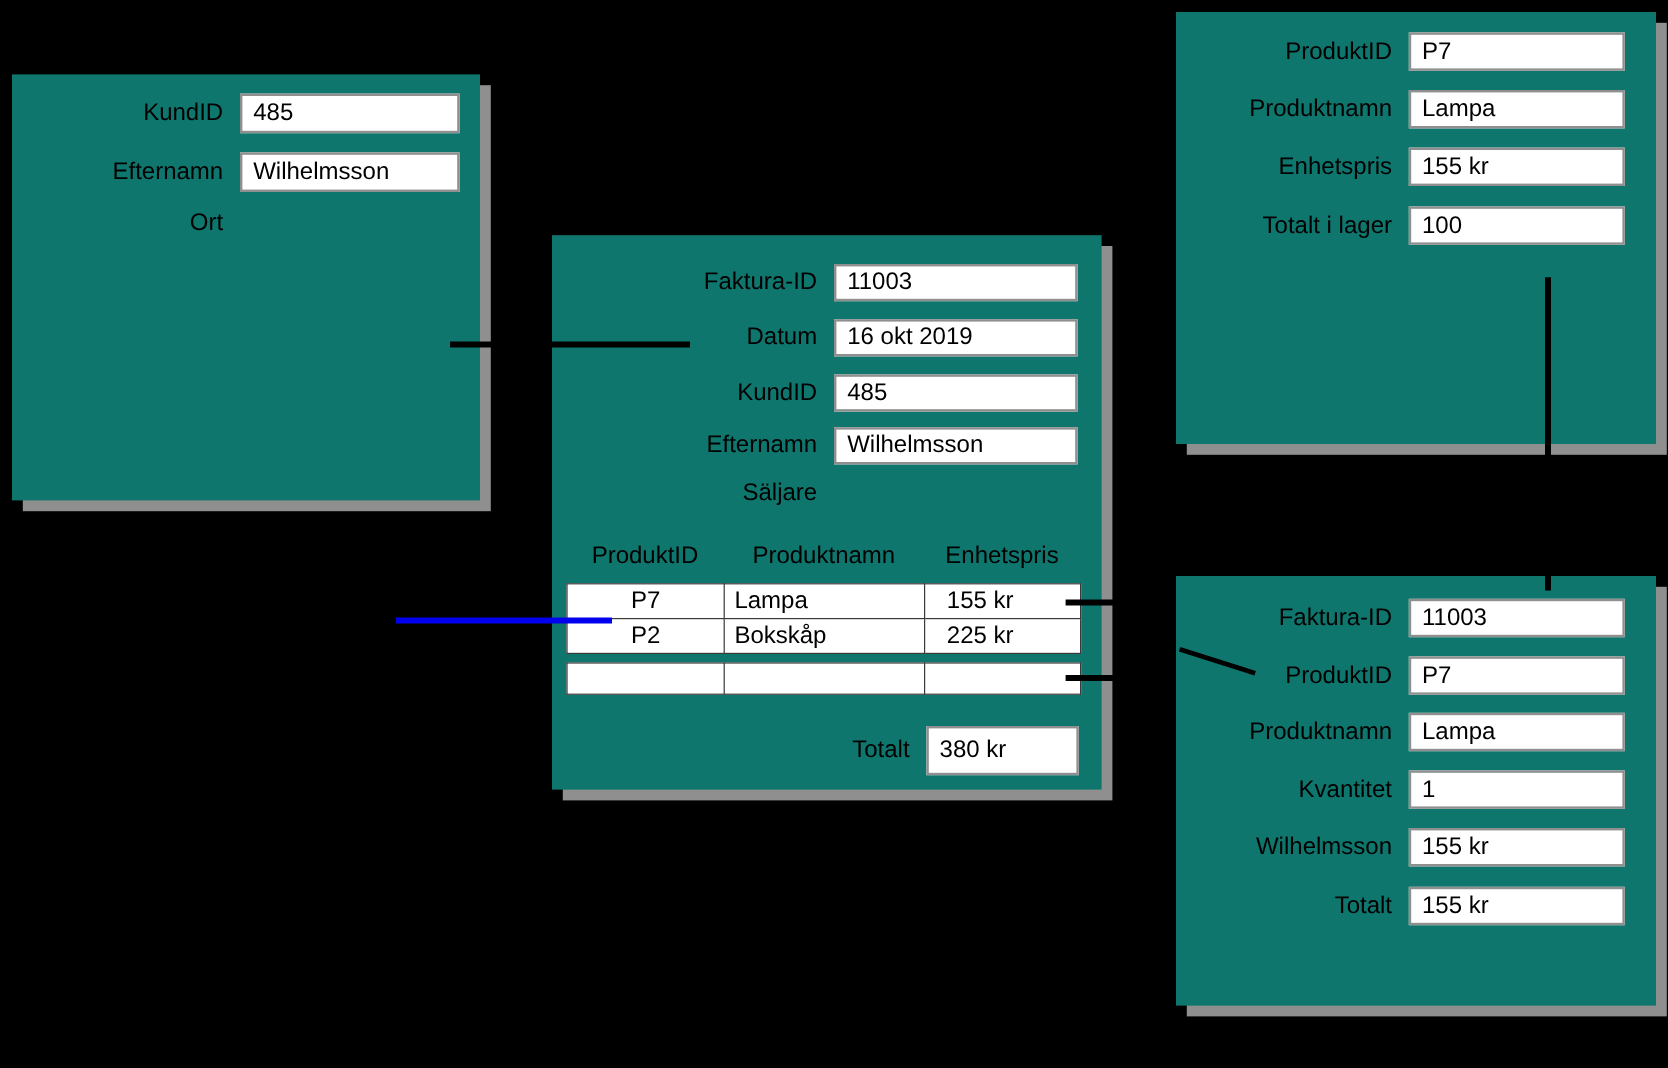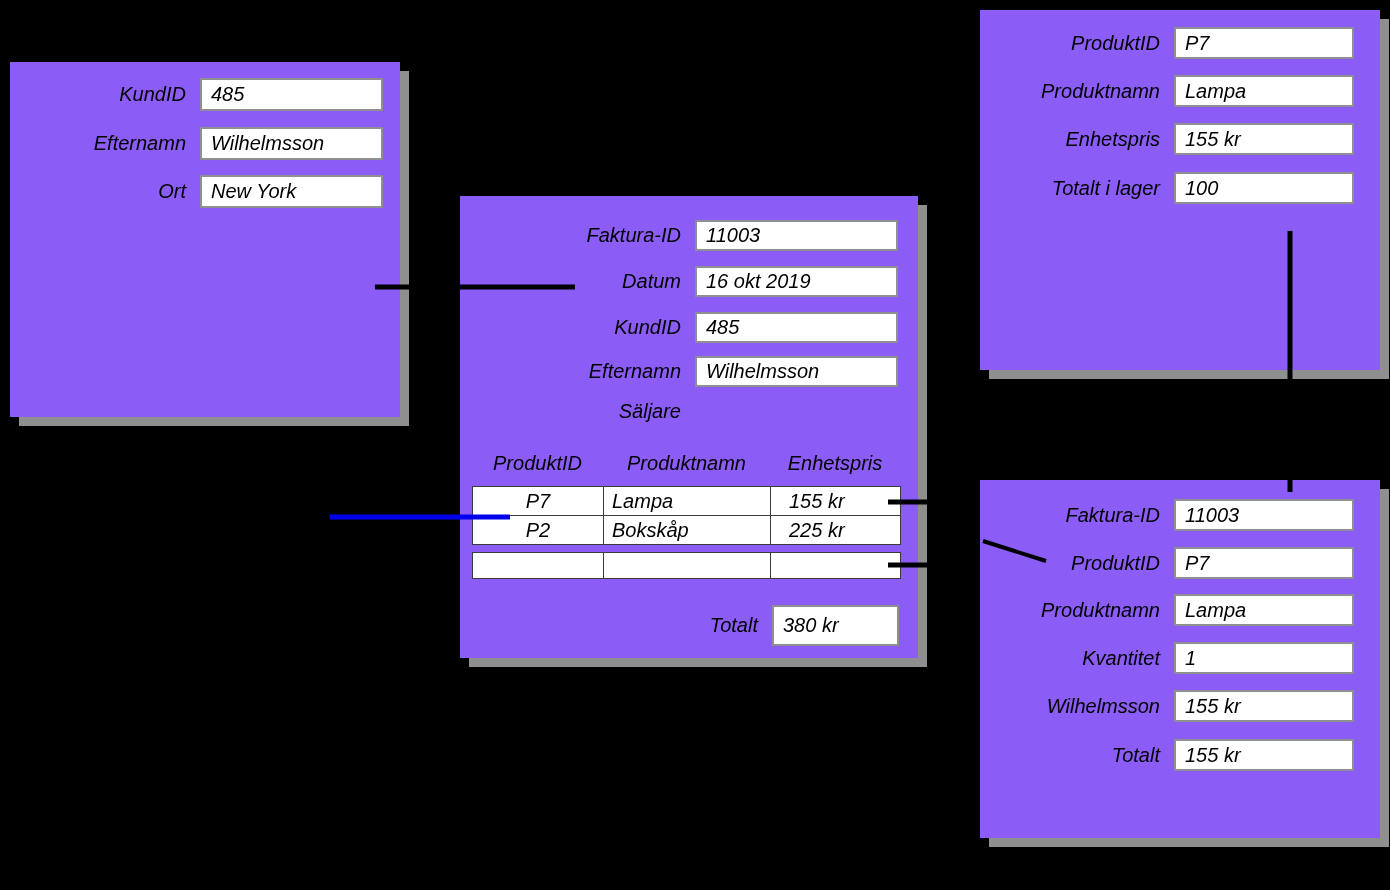--- a/index.html
+++ b/index.html
@@ -1,20 +1,20 @@
 <!DOCTYPE html>
 <html><head>
 <meta charset="utf-8">
 <style>
   * { margin:0; padding:0; box-sizing:border-box; }
   html,body { background:#000; }
   body { font-family:"Liberation Sans", sans-serif; color:#000; }
   .canvas { position:relative; width:1390px; height:890px; background:#000; overflow:hidden; }
 
-  .panel { position:absolute; background:#8b5cf6; box-shadow:9px 9px 0 #8f8f8f;font-style:italic; }
+  .panel { position:absolute; background:#0f766e; box-shadow:9px 9px 0 #8f8f8f; }
   .panel.customer { left:10px;  top:62px;  width:390px; height:355px; }
   .panel.invoice  { left:460px; top:196px; width:458px; height:462px; }
   .panel.product  { left:980px; top:10px;  width:400px; height:360px; }
   .panel.iline    { left:980px; top:480px; width:400px; height:358px; }
 
   .frow { position:absolute; left:0; display:flex; align-items:center; }
   .flabel { text-align:right; padding-right:14px; font-size:20px; white-space:nowrap; }
   .fbox { border:2px solid #8f8f8f; background:#fff; padding-left:9px; font-size:20px;
           display:flex; align-items:center; white-space:nowrap; }
 
@@ -54,21 +54,20 @@
     <div class="frow" style="top:16px">
       <span class="flabel">KundID</span>
       <span class="fbox">485</span>
     </div>
     <div class="frow" style="top:65px">
       <span class="flabel">Efternamn</span>
       <span class="fbox">Wilhelmsson</span>
     </div>
     <div class="frow" style="top:113px">
       <span class="flabel">Ort</span>
-      <span class="fbox">New York</span>
     </div>
   </section>
 
   <section class="panel invoice">
     <div class="frow" style="top:24px">
       <span class="flabel">Faktura-ID</span>
       <span class="fbox">11003</span>
     </div>
     <div class="frow" style="top:70px">
       <span class="flabel">Datum</span>

